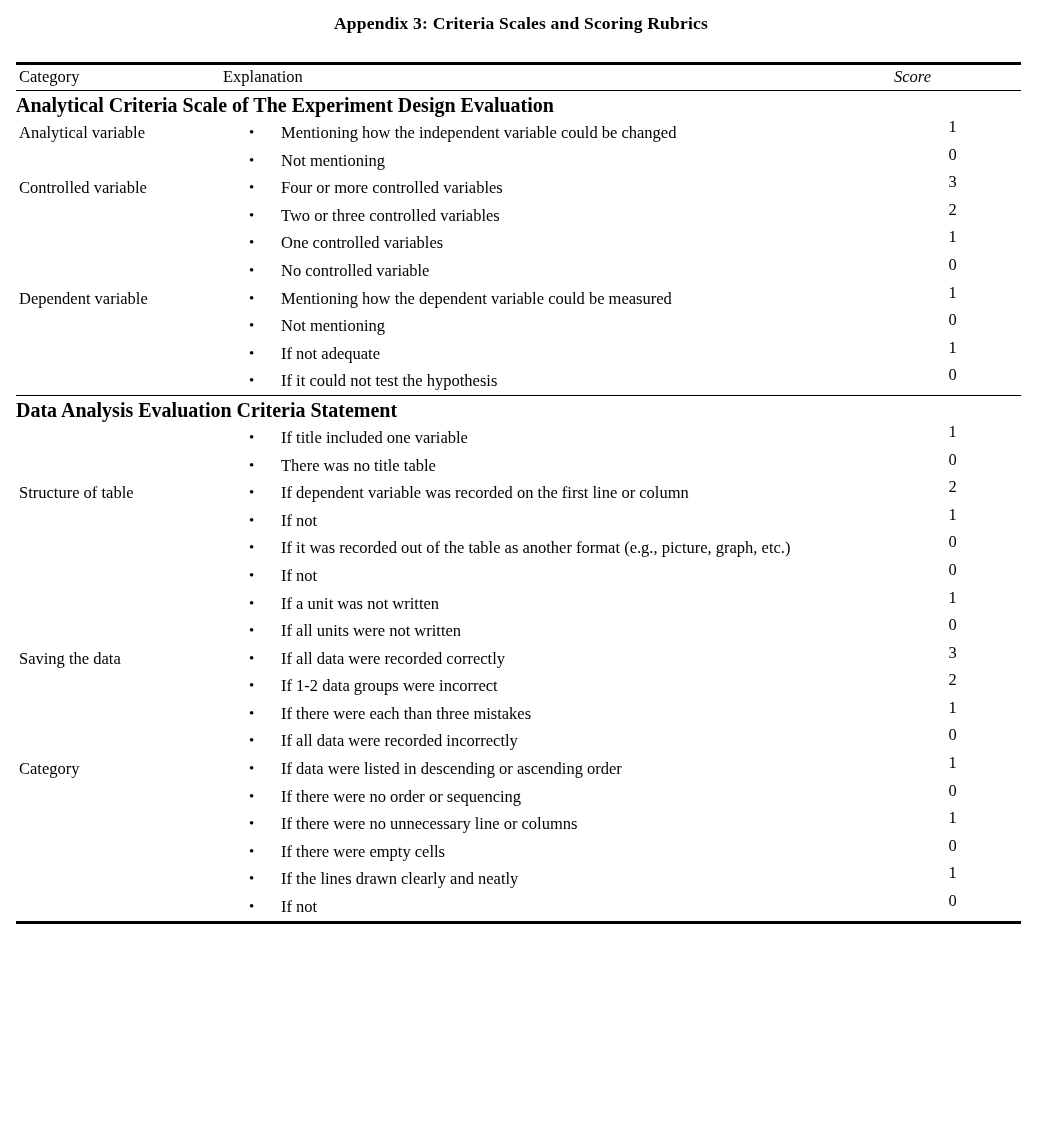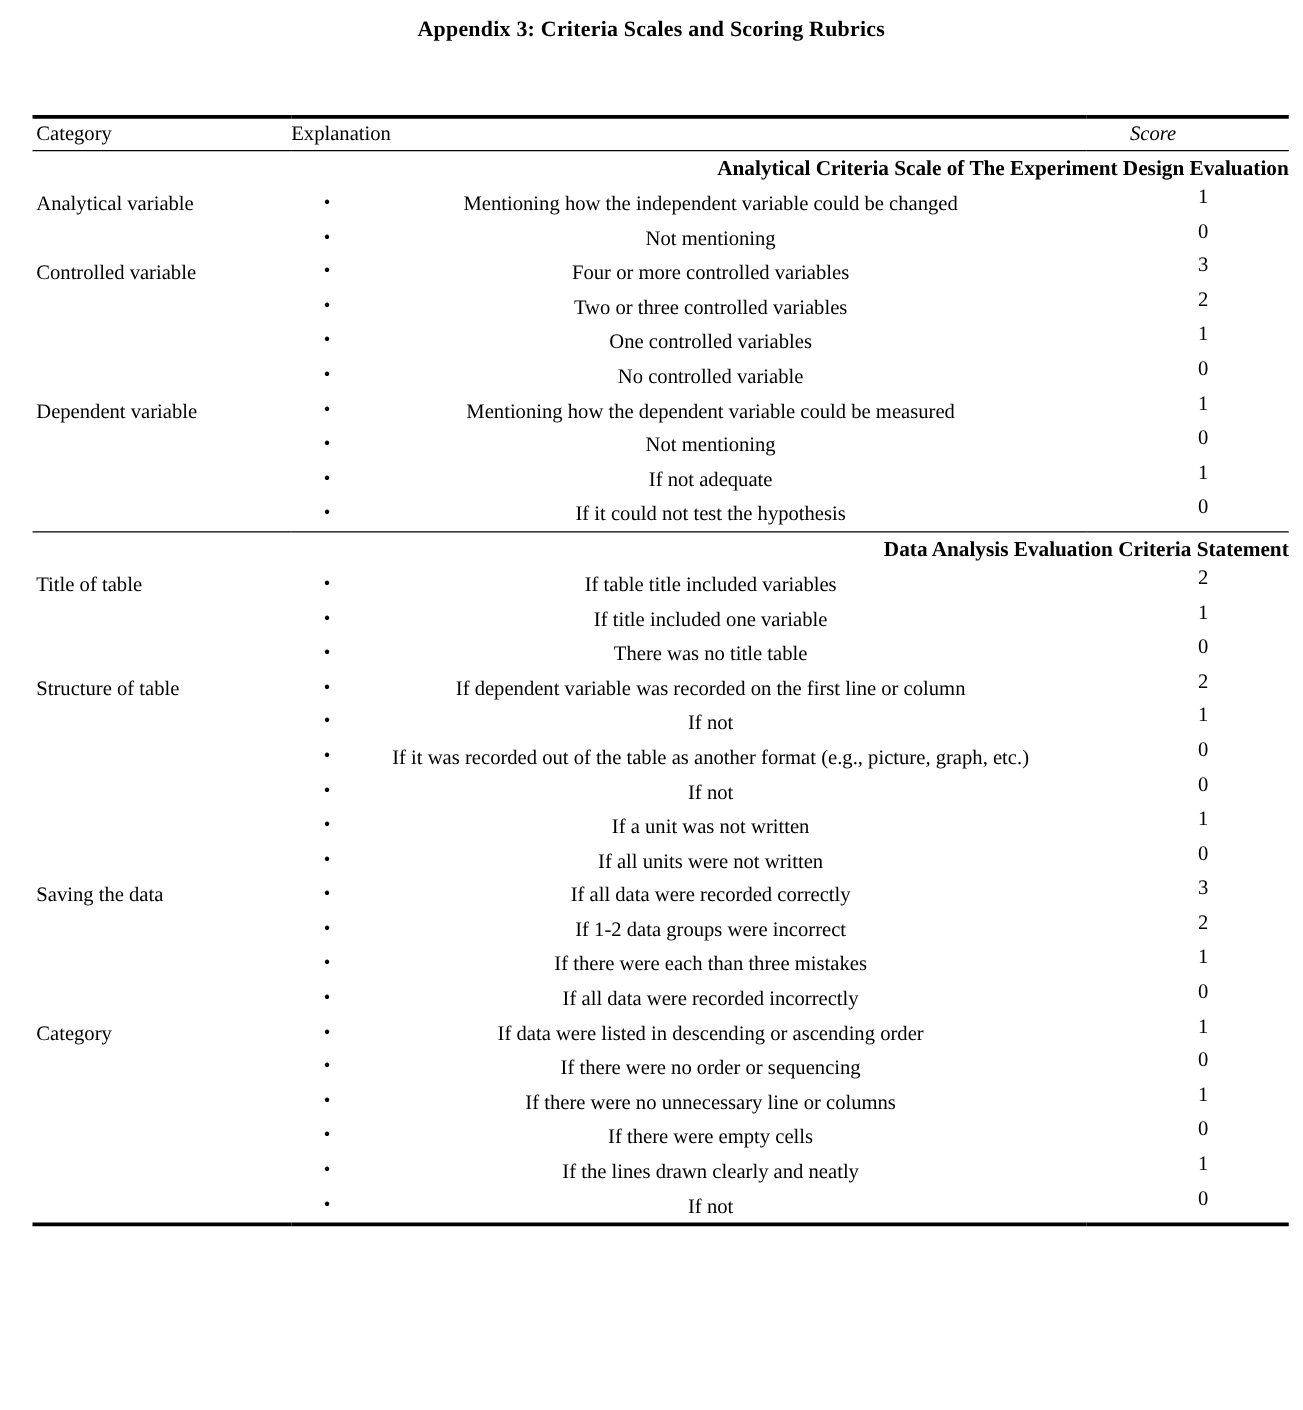--- a/index.html
+++ b/index.html
@@ -15,69 +15,68 @@
   .page-title {
     margin: 13px 0 0 0;
     text-align: center;
     font-size: 17.5px;
     font-weight: bold;
     letter-spacing: 0.2px;
   }
 
   table.rubric {
     position: absolute;
-    left: 26px; top: 62px;
+    left: 16px; top: 62px;
     width: 1005px;
     border-collapse: collapse;
     table-layout: fixed;
     border-top: 3px solid #000;
     border-bottom: 3px solid #000;
-    margin-top: 30px;
   }
 
   col.c-cat { width: 207px; }
   col.c-exp { width: 636px; }
   col.c-score { width: 162px; }
 
   thead th {
     font-weight: normal;
     text-align: left;
     font-size: 16.5px;
     padding: 2px 0 3px 0;
     vertical-align: bottom;
     border-bottom: 1.5px solid #000;
     height: 26px;
   }
   th.cat-h { padding-left: 3px; }
   th.score-h { padding-left: 35px; font-style: italic; }
 
   tr.section-row td {
-    text-align: right;
+    text-align: left;
     font-weight: bold;
-    font-size: 17px;
+    font-size: 20px;
     line-height: 28px;
     height: 28px;
     padding: 0;
   }
   tr.section-divider td { border-top: 1.5px solid #000; }
 
   tbody td {
     vertical-align: top;
     font-size: 16.5px;
     line-height: 27.6px;
     padding: 0;
   }
   td.cat-cell { padding-left: 3px; }
   td.exp-cell { position: relative; padding-left: 58px; padding-right: 8px; }
   .bullet {
     position: absolute;
     left: 26px; top: 0;
     font-size: 15px;
   }
-  .item-text { display: block; max-width: 555px; text-align: center; }
+  .item-text { display: block; max-width: 555px; }
   td.score-cell { text-align: center; padding-left: 25px; }
   .score-inner { position: relative; top: -6px; display: inline-block; }
 </style>
 </head>
 <body>
 
 <div class="page">
 
   <h1 class="page-title">Appendix 3: Criteria Scales and Scoring Rubrics</h1>
 
@@ -175,28 +174,20 @@
           <td class="exp-cell">
             <span class="bullet">•</span>
             <span class="item-text">If it could not test the hypothesis</span>
           </td>
           <td class="score-cell"><span class="score-inner">0</span></td>
         </tr>
         <tr class="section-row section-divider">
           <td colspan="3">Data Analysis Evaluation Criteria Statement</td>
         </tr>
         <tr>
-          <td class="cat-cell">Title of table</td>
-          <td class="exp-cell">
-            <span class="bullet">•</span>
-            <span class="item-text">If table title included variables</span>
-          </td>
-          <td class="score-cell"><span class="score-inner">2</span></td>
-        </tr>
-        <tr>
           <td class="cat-cell"></td>
           <td class="exp-cell">
             <span class="bullet">•</span>
             <span class="item-text">If title included one variable</span>
           </td>
           <td class="score-cell"><span class="score-inner">1</span></td>
         </tr>
         <tr>
           <td class="cat-cell"></td>
           <td class="exp-cell">

